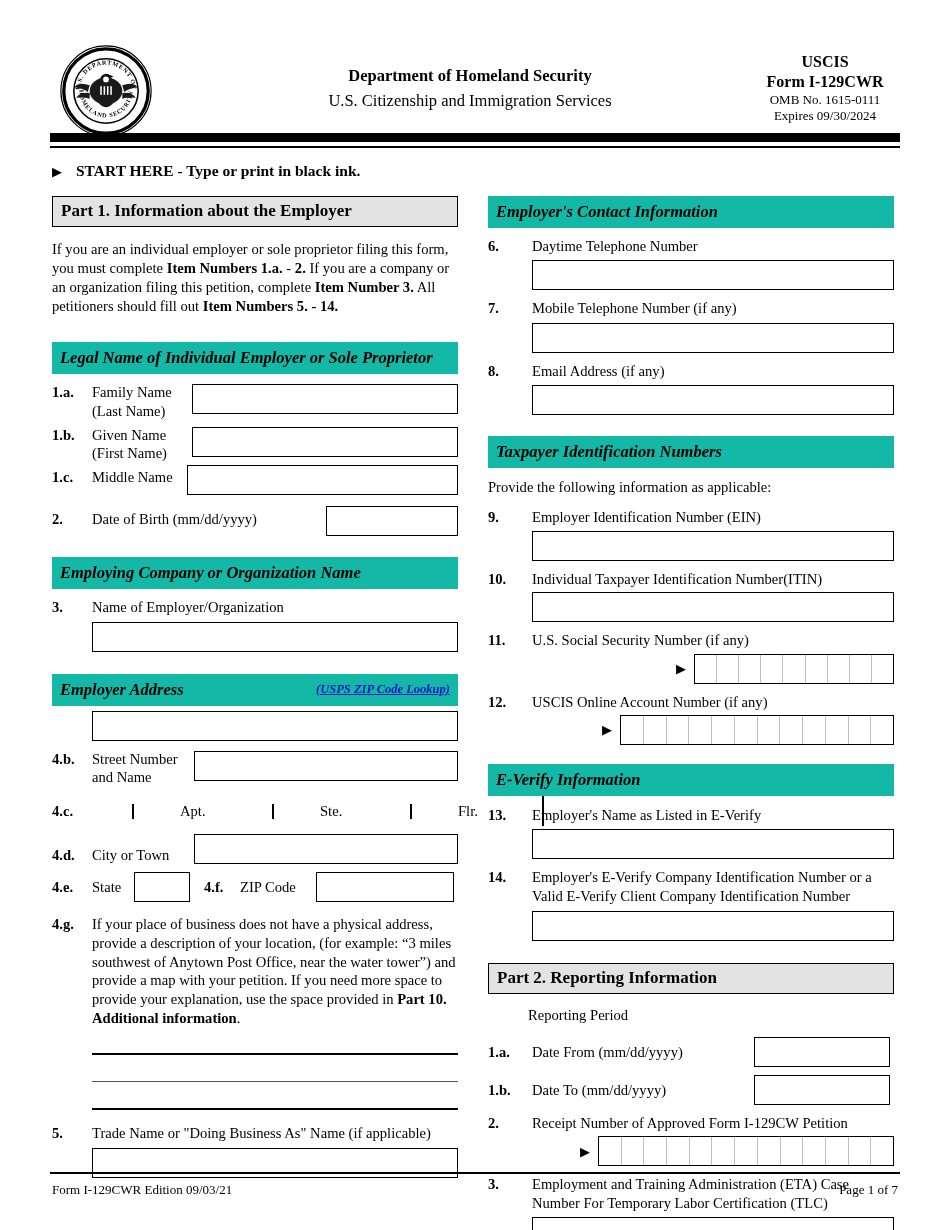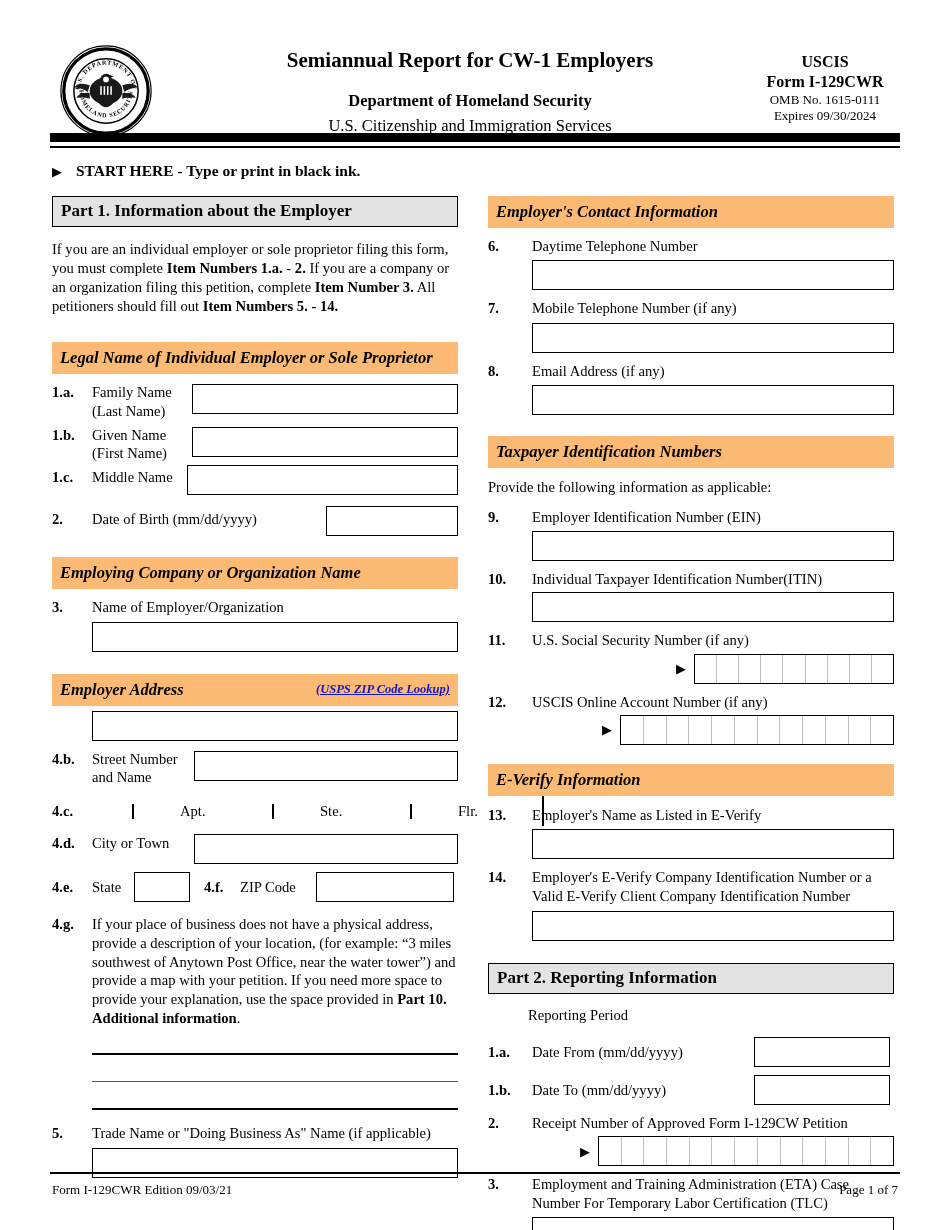--- a/index.html
+++ b/index.html
@@ -128,21 +128,21 @@
     background: #e3e3e3;
     font-size: 17px;
     font-weight: bold;
     padding: 4px 8px 5px 8px;
     box-sizing: border-box;
     line-height: 1.2;
   }
 
   
   .sec-header {
-    background: #fdba74;
+    background: #14b8a6;
     font-size: 16.5px;
     font-weight: bold;
     font-style: italic;
     padding: 5px 8px 6px 8px;
     box-sizing: border-box;
     line-height: 1.28;
     position: relative;
   }
   .sec-header .zip-link {
     position: absolute;
@@ -298,21 +298,20 @@
           <rect x="44" y="45" width="1.6" height="9"></rect>
           <rect x="47.5" y="45" width="1.6" height="9"></rect>
           <rect x="51" y="45" width="1.6" height="9"></rect>
           <rect x="54.5" y="45" width="1.6" height="9"></rect>
         </g>
         <circle cx="50" cy="38" r="3" fill="#ffffff"></circle>
       </svg>
     </div>
 
     <div class="header-center">
-      <div class="title-main">Semiannual Report for CW-1 Employers</div>
       <div class="title-sub1">Department of Homeland Security</div>
       <div class="title-sub2">U.S. Citizenship and Immigration Services</div>
     </div>
 
     <div class="header-right">
       <div class="hr-bold">USCIS</div>
       <div class="hr-bold">Form I-129CWR</div>
       <div class="hr-norm">OMB No. 1615-0111</div>
       <div class="hr-norm">Expires 09/30/2024</div>
     </div>
@@ -393,21 +392,21 @@
       <span class="num" style="width:40px;">4.c.</span>
       <span class="cb"></span>
       <span class="lbl" style="margin-left:6px;width:52px;">Apt.</span>
       <span class="cb"></span>
       <span class="lbl" style="margin-left:6px;width:50px;">Ste.</span>
       <span class="cb"></span>
       <span class="lbl" style="margin-left:6px;width:44px;">Flr.</span>
       <span class="box" style="width:166px;"></span>
     </div>
 
-    <div class="row" style="margin-top:8px;align-items:flex-start;">
+    <div class="row" style="margin-top:8px;align-items:flex-end;">
       <span class="num" style="width:40px;">4.d.</span>
       <span class="lbl" style="width:102px;">City or Town</span>
       <span class="box" style="width:264px;"></span>
     </div>
 
     <div class="row" style="margin-top:8px;align-items:center;">
       <span class="num" style="width:40px;">4.e.</span>
       <span class="lbl" style="width:42px;">State</span>
       <span class="box" style="width:56px;"></span>
       <span class="num" style="width:36px;margin-left:14px;">4.f.</span>

